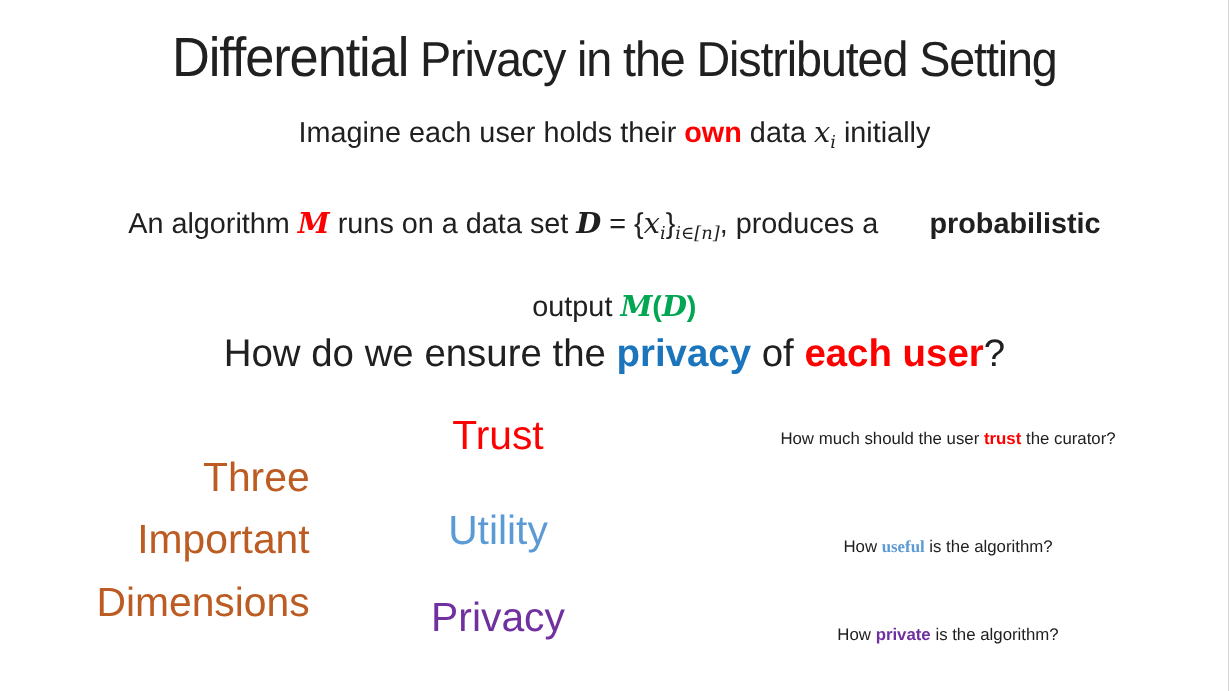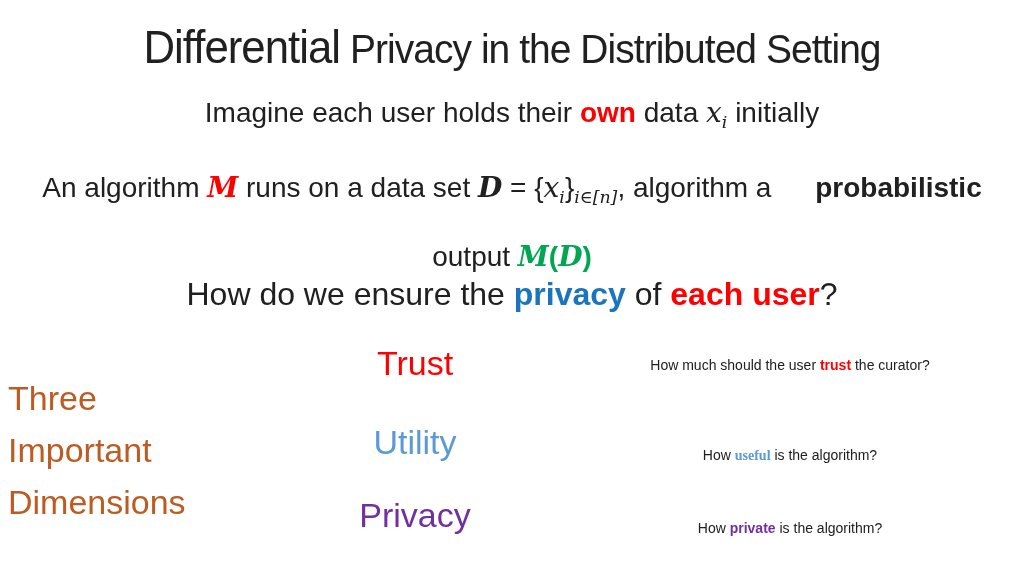--- a/index.html
+++ b/index.html
@@ -37,21 +37,21 @@
     white-space: nowrap;
   }
   .title-emphasis { font-size: 46px; }
   .title-rest { font-size: 41px; }
 
   .centerline {
     position: absolute;
     left: 0;
     width: 100%;
     text-align: center;
-    font-size: 28px;
+    font-size: 24px;
   }
   .intro-line   { top: 96px; }
   .algo-line-1  { top: 171px; }
   .algo-line-2  { top: 212px; margin-top: 28px; }
   .ensure-line  { top: 276px; font-size: 32px; }
 
   .b { font-weight: bold; margin-left: 36px; }
   .hl-red    { color: var(--red, #fe0000); font-weight: bold; }
   .hl-blue   { color: var(--blue, #1b75bc); font-weight: bold; }
   .hl-lblue  { color: var(--light_blue, #5b9bd5); font-weight: bold; font-family: Liberation Serif, serif; }
@@ -75,21 +75,21 @@
     font-style: italic;
     font-weight: bold;
   }
   .paren-green { color: var(--green, #00a651); font-weight: bold; }
 
   .dims-heading {
     position: absolute;
     left: 8px;
     top: 372px;
     width: 250px;
-    text-align: left;
+    text-align: right;
     color: var(--brown, #bc5b22);
     font-size: 34px;
     line-height: 52px;
   }
   .dim-label {
     position: absolute;
     left: 330px;
     width: 170px;
     text-align: center;
     font-size: 34px;
@@ -117,21 +117,21 @@
 
   <div class="slide-title">
     <span class="title-emphasis">Differential</span><span class="title-rest"> Privacy in the Distributed Setting</span>
   </div>
 
   <div class="centerline intro-line">
     <span>Imagine each user holds their </span><span class="hl-red">own</span><span> data </span><span class="mi">x</span><sub class="msub">i</sub><span> initially</span>
   </div>
 
   <div class="centerline algo-line-1">
-    <span>An algorithm </span><span class="mi m-bold m-red">M</span><span> runs on a data set </span><span class="script-d">D</span><span> = {</span><span class="mi">x</span><sub class="msub">i</sub><span>}</span><sub class="msub">i∈[n]</sub><span>,  algorithm a </span><span class="b">probabilistic</span>
+    <span>An algorithm </span><span class="mi m-bold m-red">M</span><span> runs on a data set </span><span class="script-d">D</span><span> = {</span><span class="mi">x</span><sub class="msub">i</sub><span>}</span><sub class="msub">i∈[n]</sub><span>,  produces a </span><span class="b">probabilistic</span>
   </div>
 
   <div class="centerline algo-line-2">
     <span>output </span><span class="mi m-bold m-green">M</span><span class="paren-green">(</span><span class="script-d m-green">D</span><span class="paren-green">)</span>
   </div>
 
   <div class="centerline ensure-line">
     <span>How do we ensure the </span><span class="hl-blue">privacy</span><span> of </span><span class="hl-red">each user</span><span>?</span>
   </div>
 

